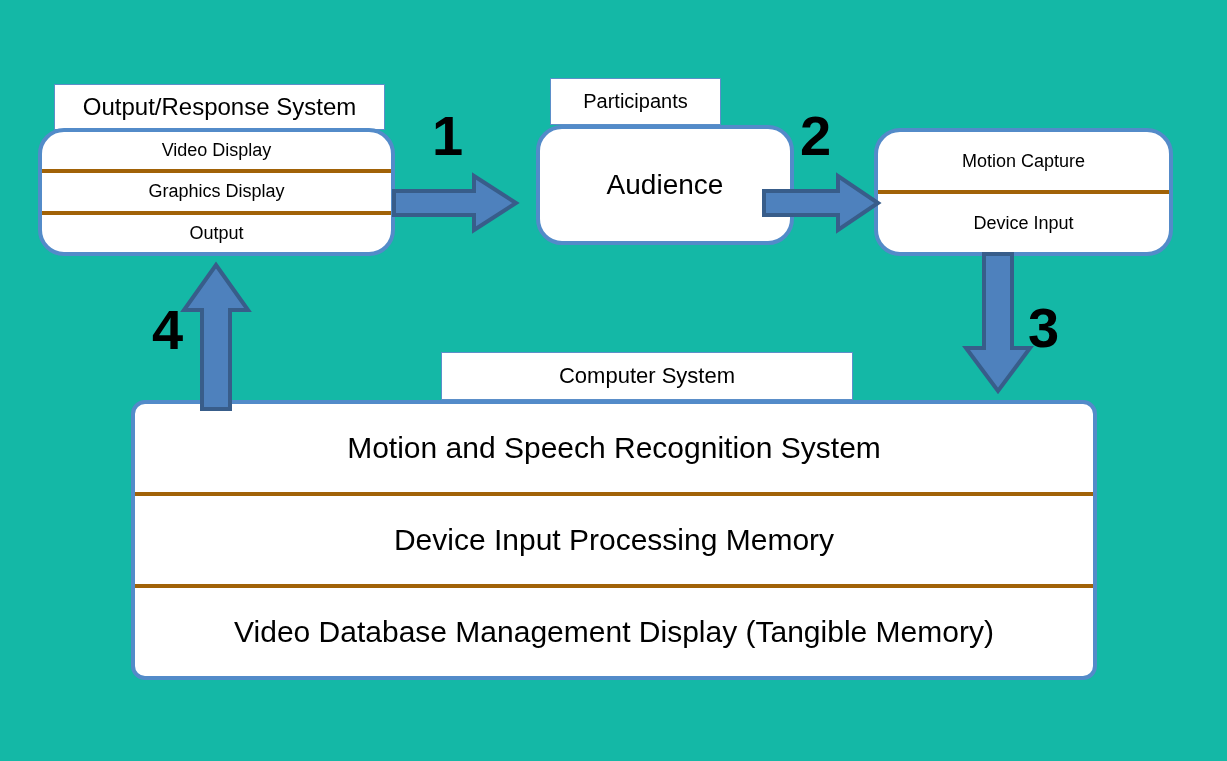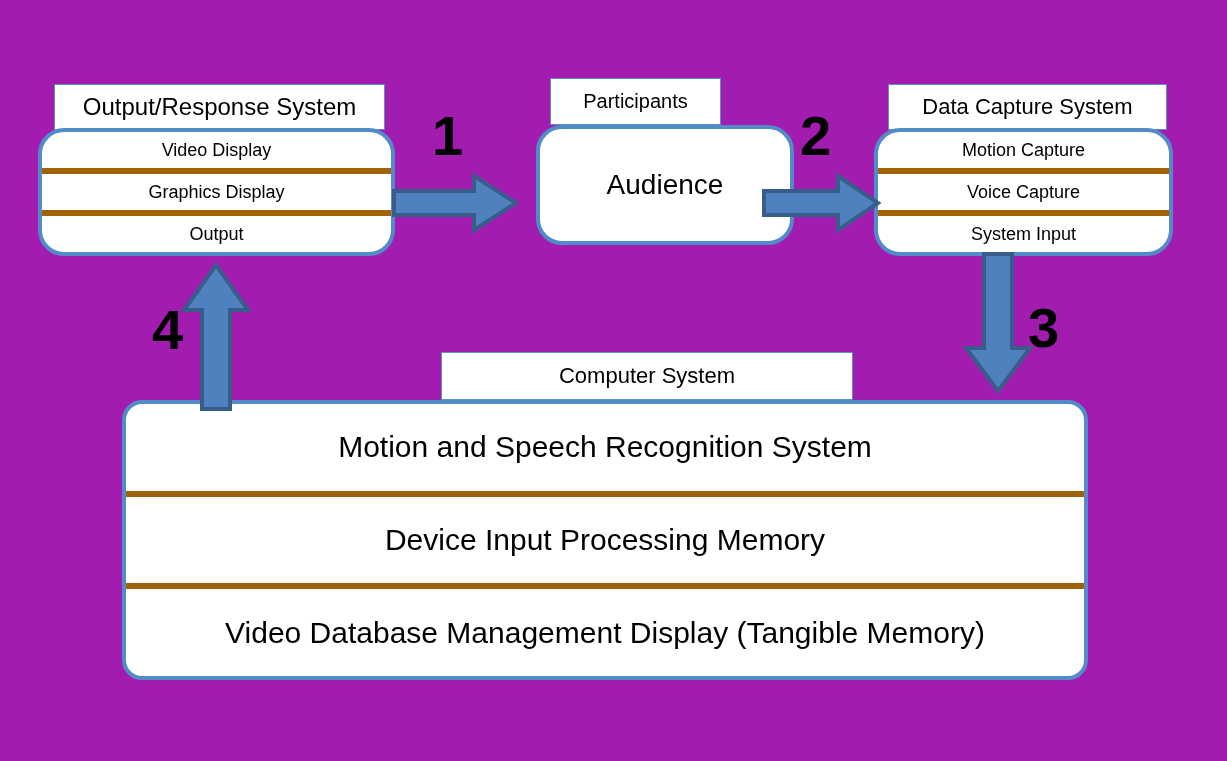--- a/index.html
+++ b/index.html
@@ -8,21 +8,21 @@
     background: #ffffff;
   }
   body {
     font-family: "Liberation Sans", sans-serif;
     color: #000000;
   }
   #canvas {
     position: relative;
     width: 1227px;
     height: 761px;
-    background: #a21caf;
+    background: #14b8a6;
     overflow: hidden;
   }
 
   
   .title-box {
     position: absolute;
     box-sizing: border-box;
     background: #ffffff;
     border: 1px solid #5B8FC9;
     display: flex;
@@ -38,33 +38,33 @@
     position: absolute;
     box-sizing: border-box;
     background: #ffffff;
     border: 4px solid #538BC9;
     border-radius: 26px;
     z-index: 6;
     display: flex;
     flex-direction: column;
     overflow: hidden;
   }
-  .rbox.big { border-radius: 20px; }
+  .rbox.big { border-radius: 14px; margin-left: 9px; }
 
   .rrow {
     flex: 1 1 0;
     display: flex;
     align-items: center;
     justify-content: center;
     position: relative;
     white-space: nowrap;
     color: #000000;
     text-align: center;
   }
-  .rrow + .rrow { border-top: 6px solid #a16207; }
+  .rrow + .rrow { border-top: 4px solid #a16207; }
 
   
   .arrow {
     position: absolute;
     z-index: 8;
   }
   .arrow svg { display: block; overflow: visible; }
 
   
   .step-num {
@@ -109,26 +109,24 @@
     <div class="rrow">Graphics Display</div>
     <div class="rrow">Output</div>
   </div>
 
   <div class="title-box" id="title-particip">Participants</div>
 
   <div class="rbox" id="box-audience">
     <div class="rrow">Audience</div>
   </div>
 
-  <div class="title-box" id="title-capture">Data Capture System</div>
 
   <div class="rbox" id="box-capture">
     <div class="rrow">Motion Capture</div>
-    <div class="rrow">Voice Capture</div>
-    <div class="rrow">System Input</div>
+    <div class="rrow">Device Input</div>
   </div>
 
   <div class="title-box" id="title-computer">Computer System</div>
 
   <div class="rbox big" id="box-computer">
     <div class="rrow">Motion and Speech Recognition System</div>
     <div class="rrow">Device Input Processing Memory</div>
     <div class="rrow">Video Database Management Display (Tangible Memory)</div>
   </div>
 

